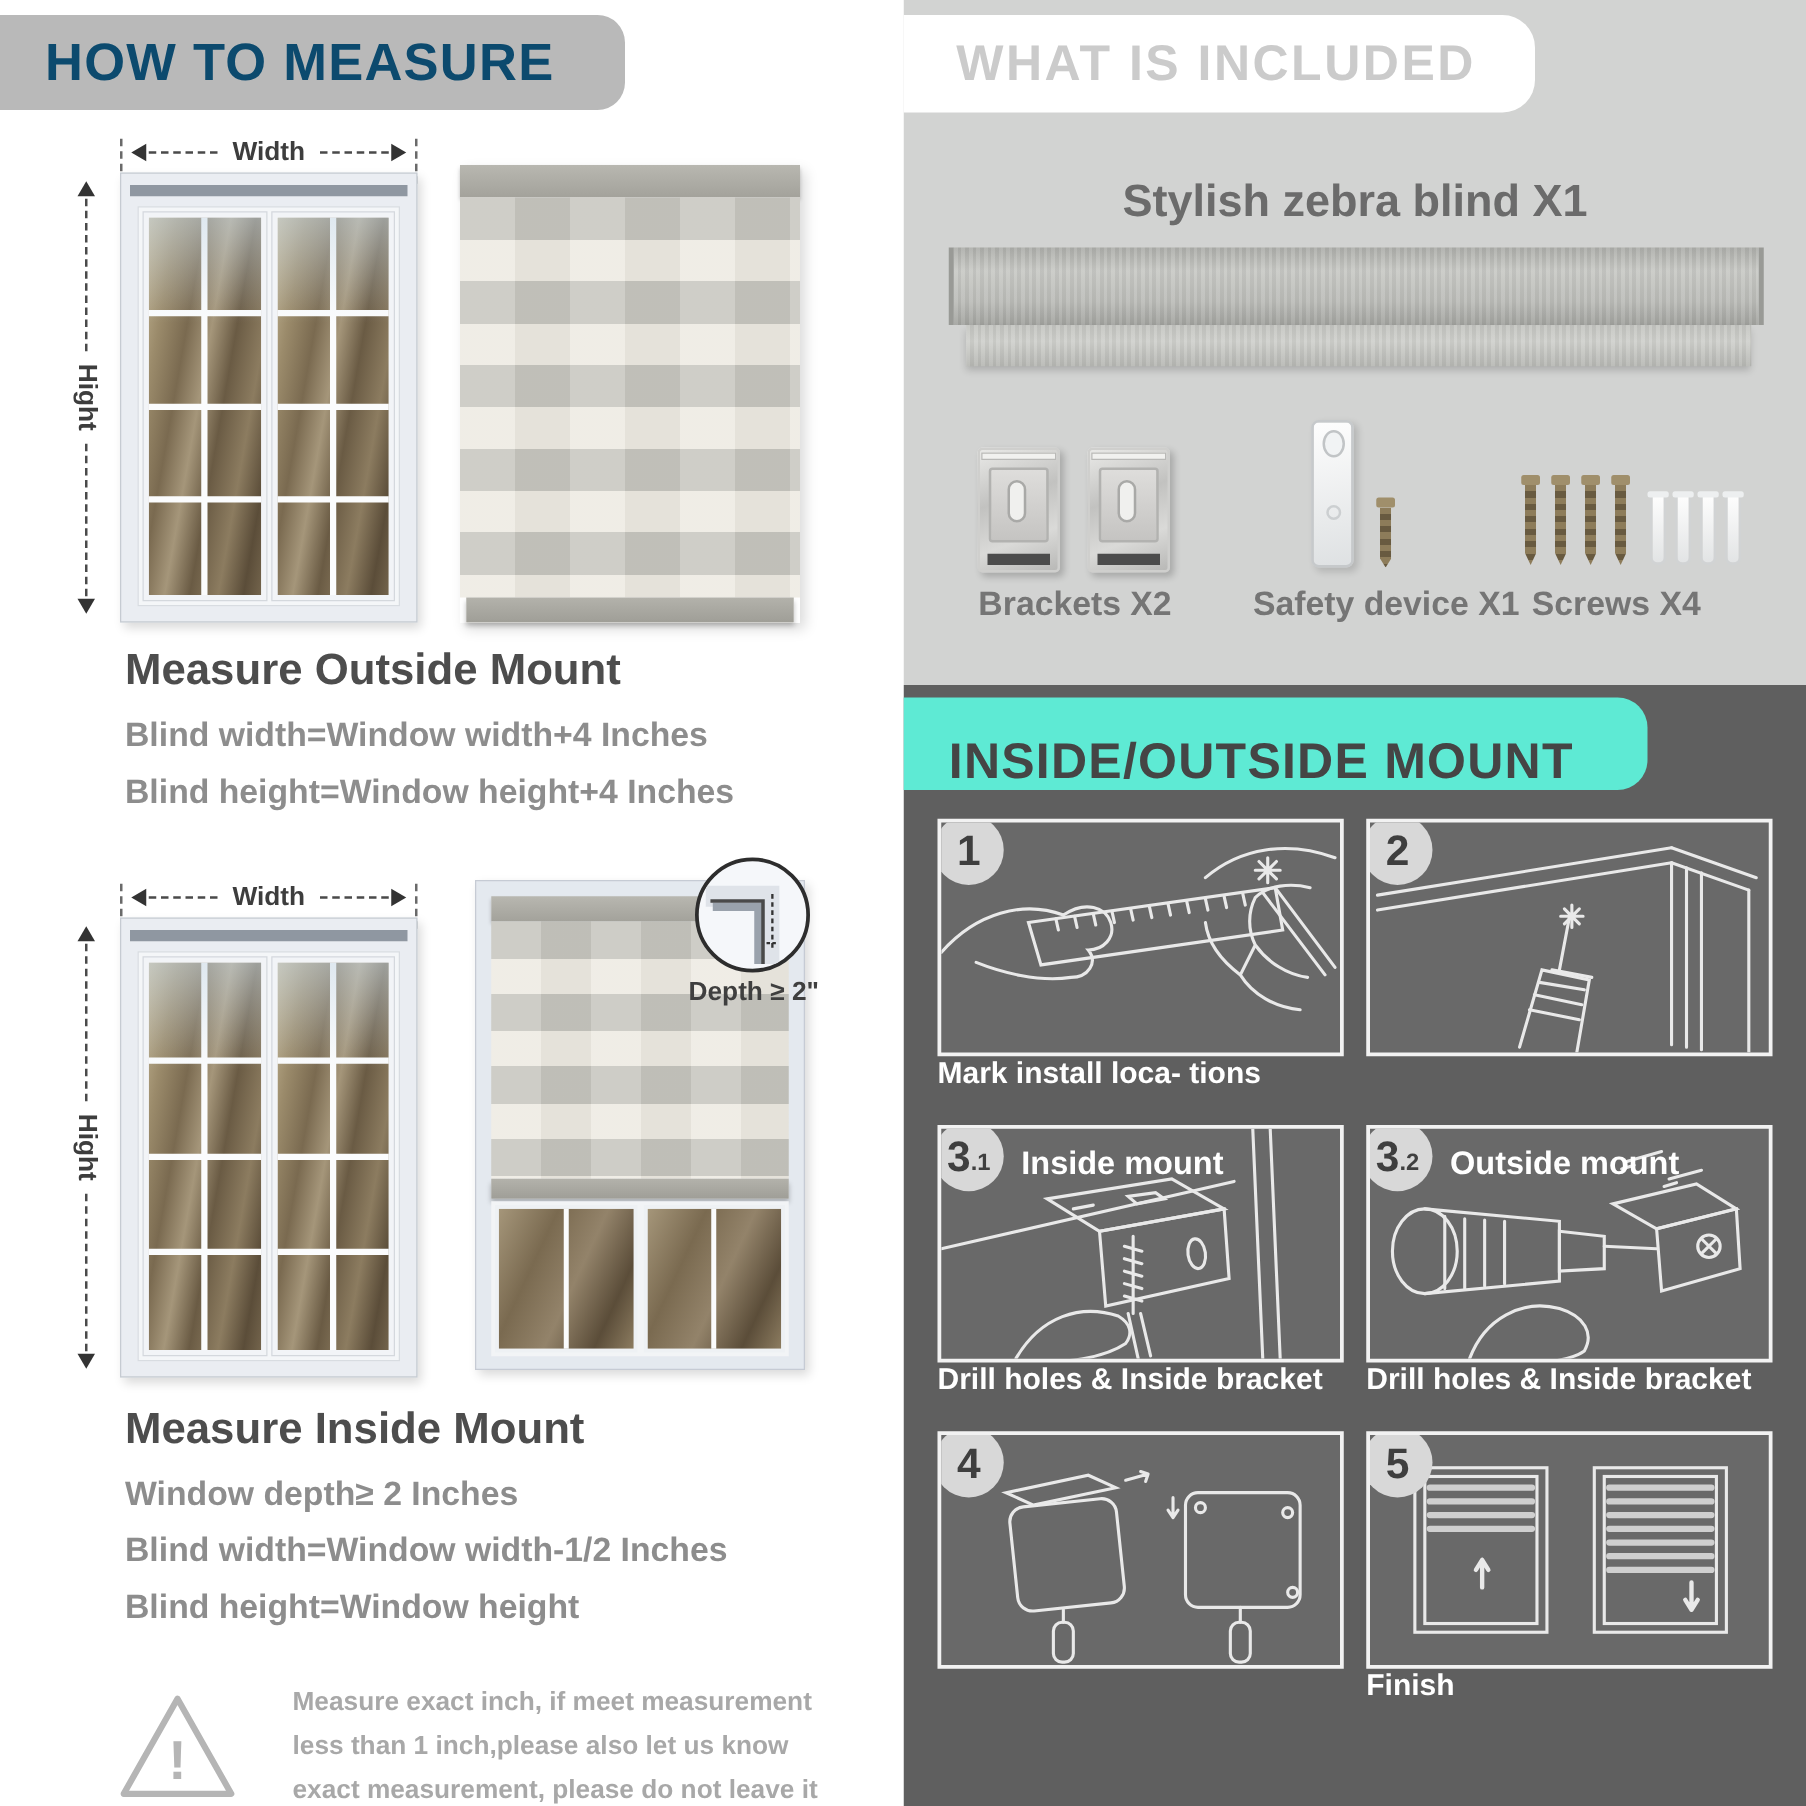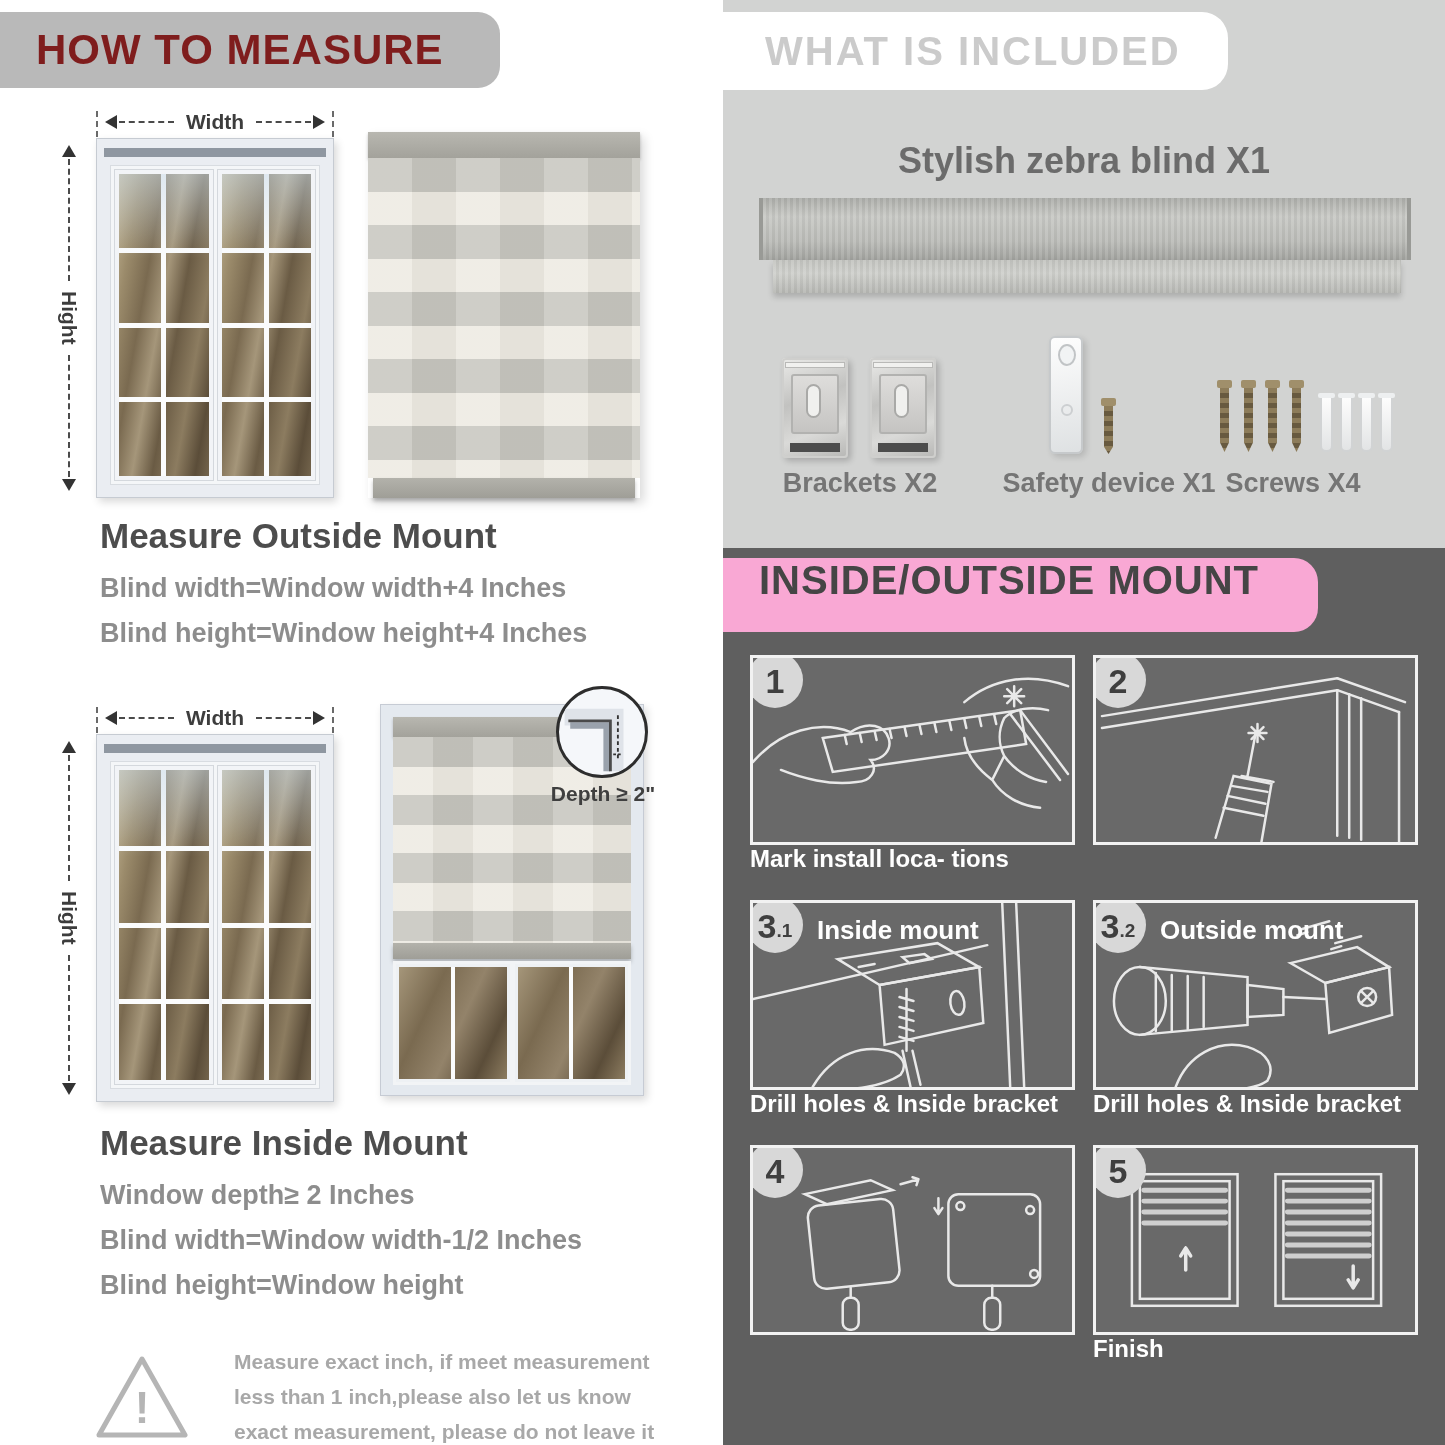--- a/index.html
+++ b/index.html
@@ -4,21 +4,21 @@
 <style>
   * { box-sizing: border-box; margin: 0; padding: 0; }
   html,body { width:1445px; height:1445px; }
   body { font-family:"Liberation Sans", sans-serif; background:#ffffff; position:relative; overflow:hidden; }
 
   
   .left-col { position:absolute; left:0; top:0; width:700px; height:1445px; background:#fff; }
 
   .banner-left { margin-top:12px; width:500px; height:76px; background:#b9b9b9;
     border-radius:0 22px 22px 0; display:flex; align-items:center; padding-left:36px; }
-  .banner-left span { font-size:42px; font-weight:bold; color:#7f1d1d; letter-spacing:1px; }
+  .banner-left span { font-size:42px; font-weight:bold; color:#0c4a6e; letter-spacing:1px; }
 
   .fig { position:relative; width:700px; }
   .fig1 { height:392px; margin-top:20px; }
   .fig2 { height:415px; margin-top:36px; }
 
   
   .dim-w { position:absolute; display:flex; align-items:center; height:20px; }
   .dw-tick { width:0; height:36px; border-left:2px dashed #6a6a6a; margin-top:14px; }
   .dw-line { flex:1; height:0; border-top:2px dashed #4a4a4a; margin:0 2px; }
   .dw-al { width:0; height:0; border:7px solid transparent; border-right:12px solid #333; }
@@ -151,22 +151,22 @@
     border:2px solid #d1d3d4; }
   .anchor::before { content:""; position:absolute; top:-3px; left:-4px; width:17px; height:5px;
     background:#edeff0; border-radius:2px; }
 
   .comp-labels { position:absolute; top:468px; left:0; width:722px; height:30px; }
   .comp-label { position:absolute; transform:translateX(-50%); font-size:27px; font-weight:bold;
     color:#757575; white-space:nowrap; }
 
   
   .mount { position:absolute; top:548px; left:0; width:722px; height:897px; background:#5f5f5f; }
-  .banner-mount { margin-top:10px; width:595px; height:74px; background:#f9a8d4;
-    border-radius:0 24px 24px 0; display:flex; align-items:flex-start; padding-left:36px; }
+  .banner-mount { margin-top:10px; width:595px; height:74px; background:#5eead4;
+    border-radius:0 24px 24px 0; display:flex; align-items:flex-end; padding-left:36px; }
   .banner-mount span { font-size:40px; font-weight:bold; color:#454545; letter-spacing:1px; }
 
   .steps { position:absolute; top:107px; left:27px; width:668px;
     display:grid; grid-template-columns:325px 325px; column-gap:18px; }
   .step { height:245px; }
   .panel { height:190px; border:3px solid #f2f2f2; background:#696969; position:relative; overflow:hidden; }
   .badge { position:absolute; top:-6px; left:-6px; width:56px; height:56px; border-radius:50%;
     background:#d8d8d8; display:flex; align-items:center; justify-content:center; z-index:3; }
   .badge-num { font-size:34px; font-weight:bold; color:#3f3f3f; margin-top:2px; }
   .badge-sub { font-size:19px; font-weight:bold; color:#3f3f3f; margin-top:12px; }

